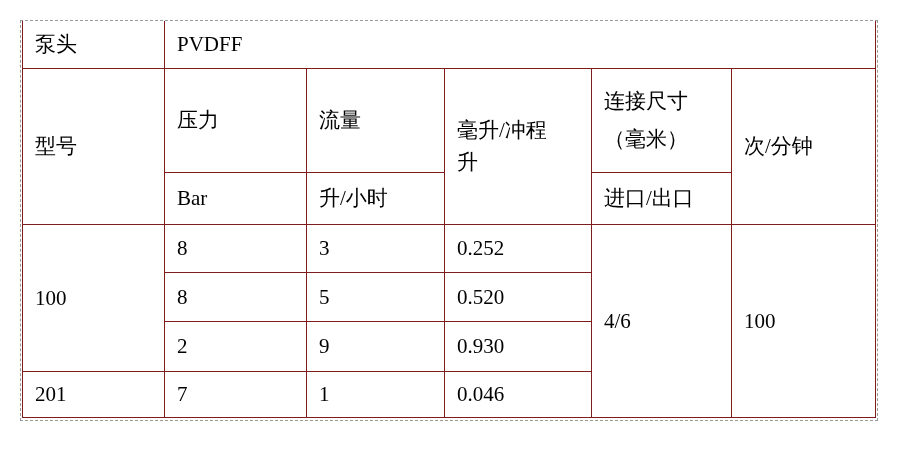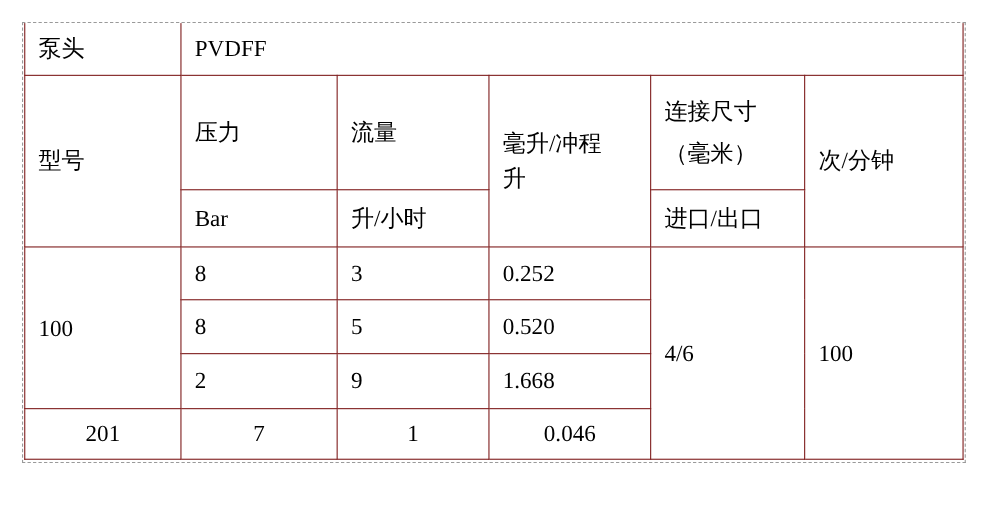--- a/index.html
+++ b/index.html
@@ -49,21 +49,21 @@
   col.c4 { width: 147px; }
   col.c5 { width: 140px; }
   col.c6 { width: 144px; }
   
   tr.r1 { height: 47px; padding-left: 46px; }
   tr.r2 { height: 104px; }
   tr.r3 { height: 52px; }
   tr.r4 { height: 48px; }
   tr.r5 { height: 49px; }
   tr.r6 { height: 50px; }
-  tr.r7 { height: 46px; text-align: center; }
+  tr.r7 { height: 46px; }
   
   td.vtop { vertical-align: top; padding-top: 9px; }
   td.vbot { vertical-align: bottom; padding-bottom: 12px; }
   
   td.thickb { border-bottom: 3px solid #000000; }
   .blk { display: block; }
   .blk.gap { margin-top: 6px; }
 </style>
 </head>
 <body>
@@ -112,21 +112,21 @@
           <td rowspan="4" class="vbot">100</td>
         </tr>
         <tr class="r5">
           <td>8</td>
           <td>5</td>
           <td>0.520</td>
         </tr>
         <tr class="r6">
           <td>2</td>
           <td>9</td>
-          <td>1.668</td>
+          <td>0.930</td>
         </tr>
         <tr class="r7">
           <td>201</td>
           <td>7</td>
           <td>1</td>
           <td>0.046</td>
         </tr>
       </tbody>
     </table>
   </div>

